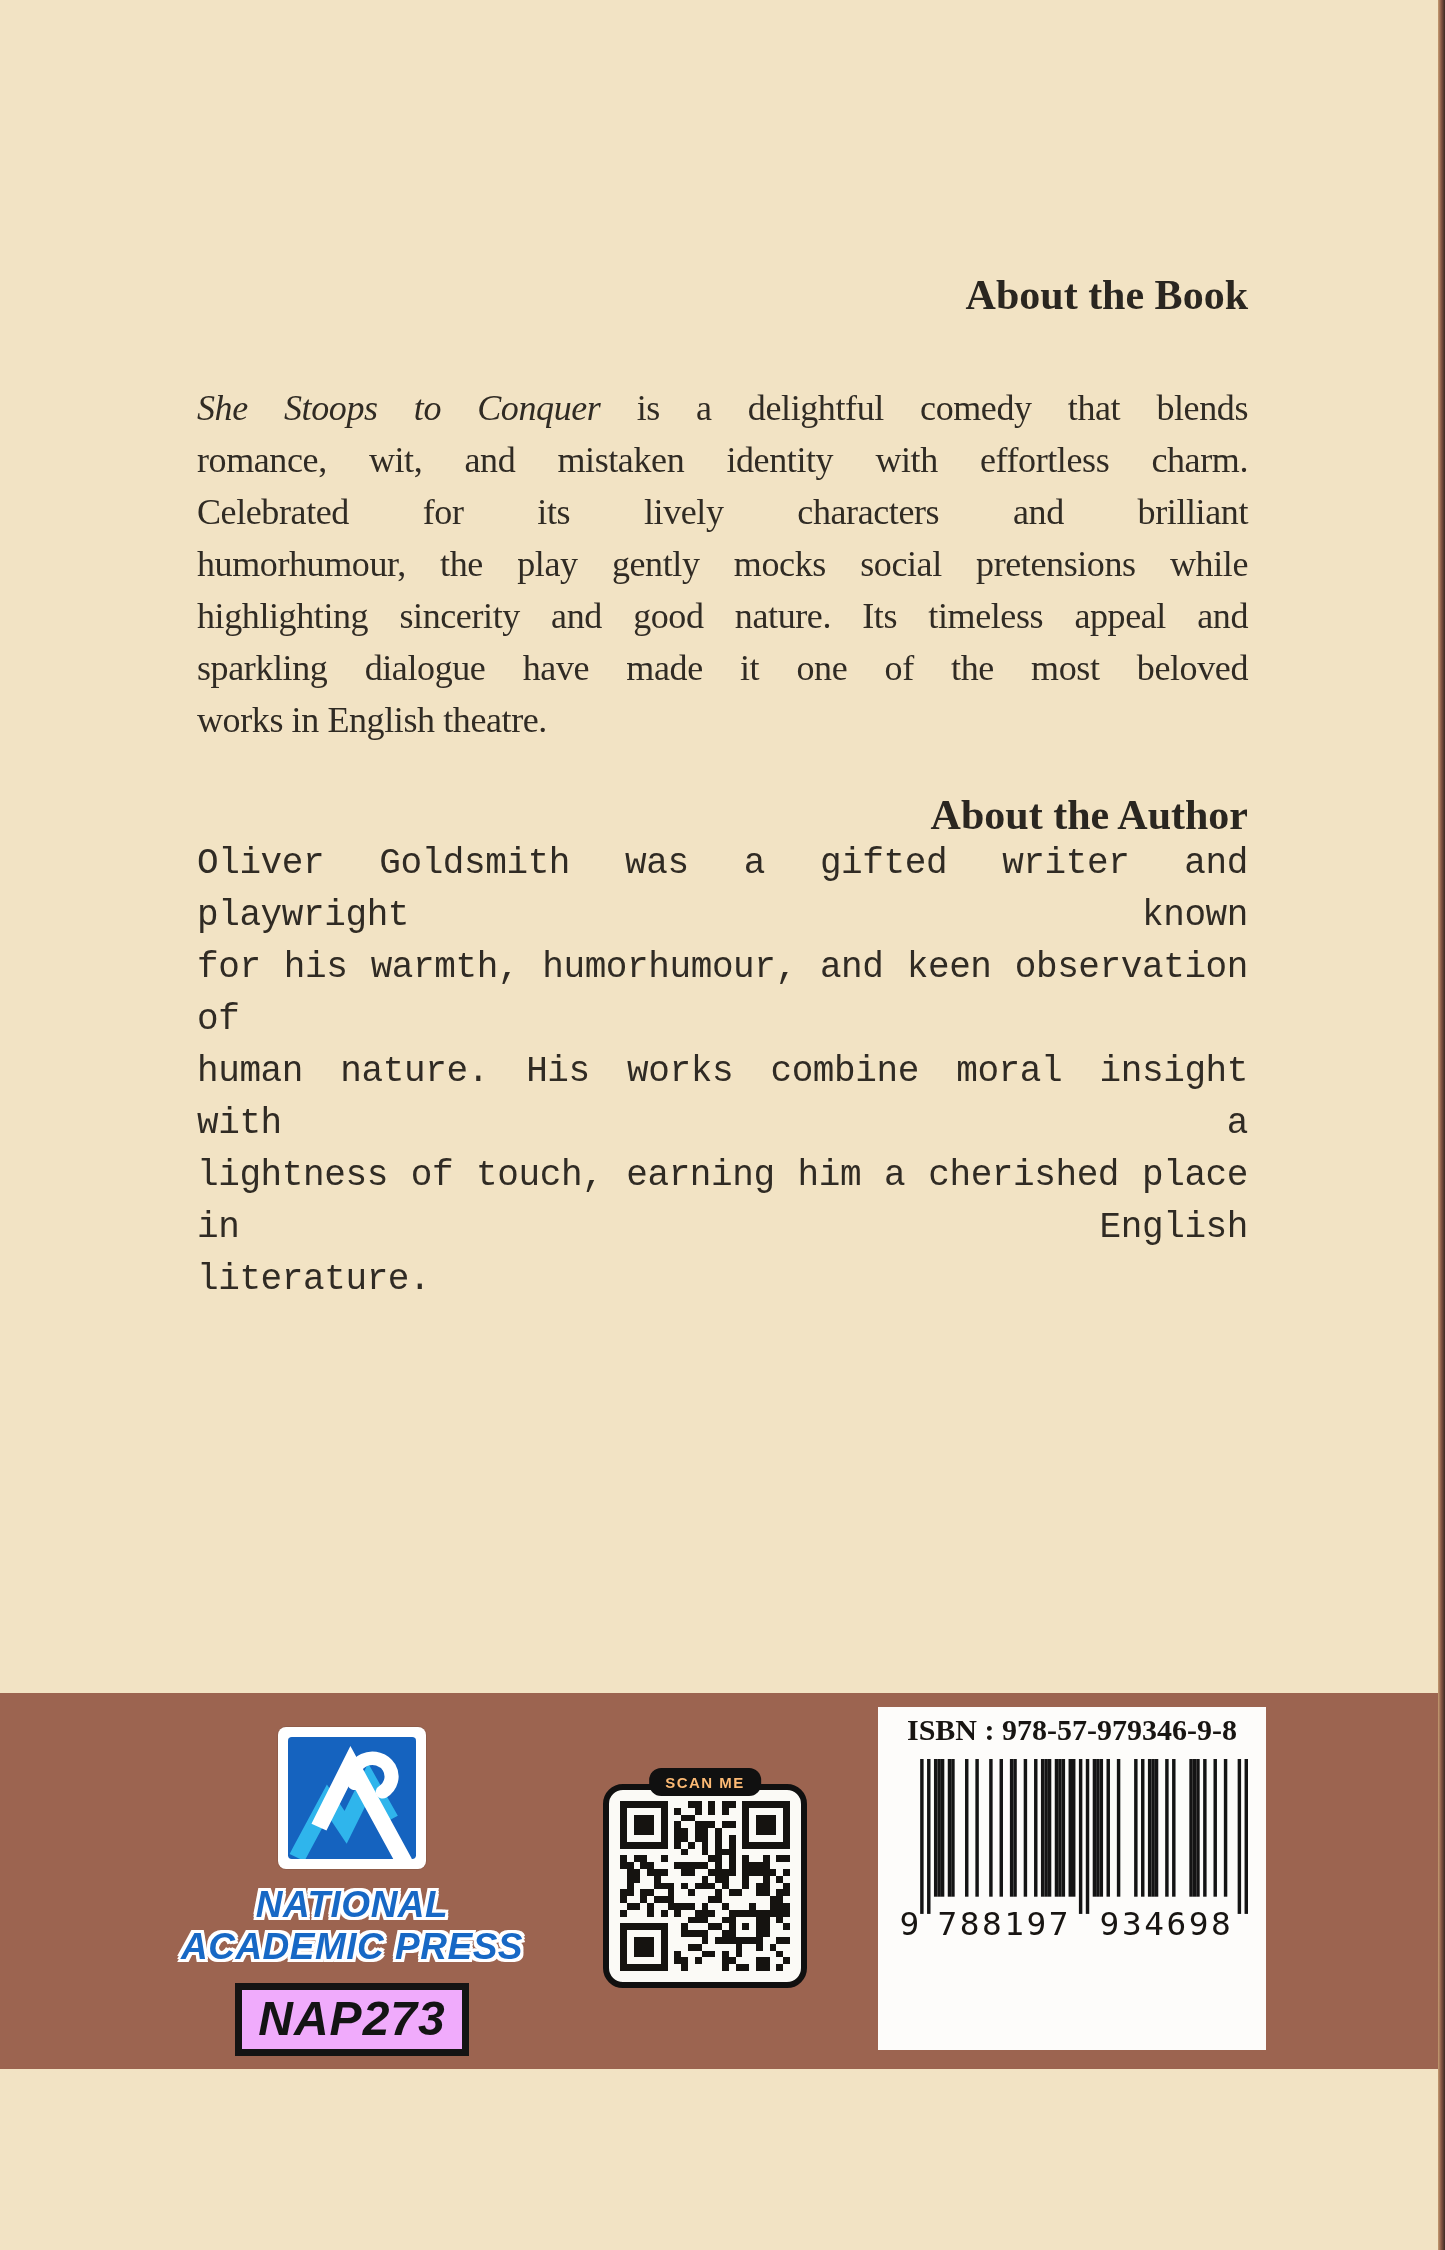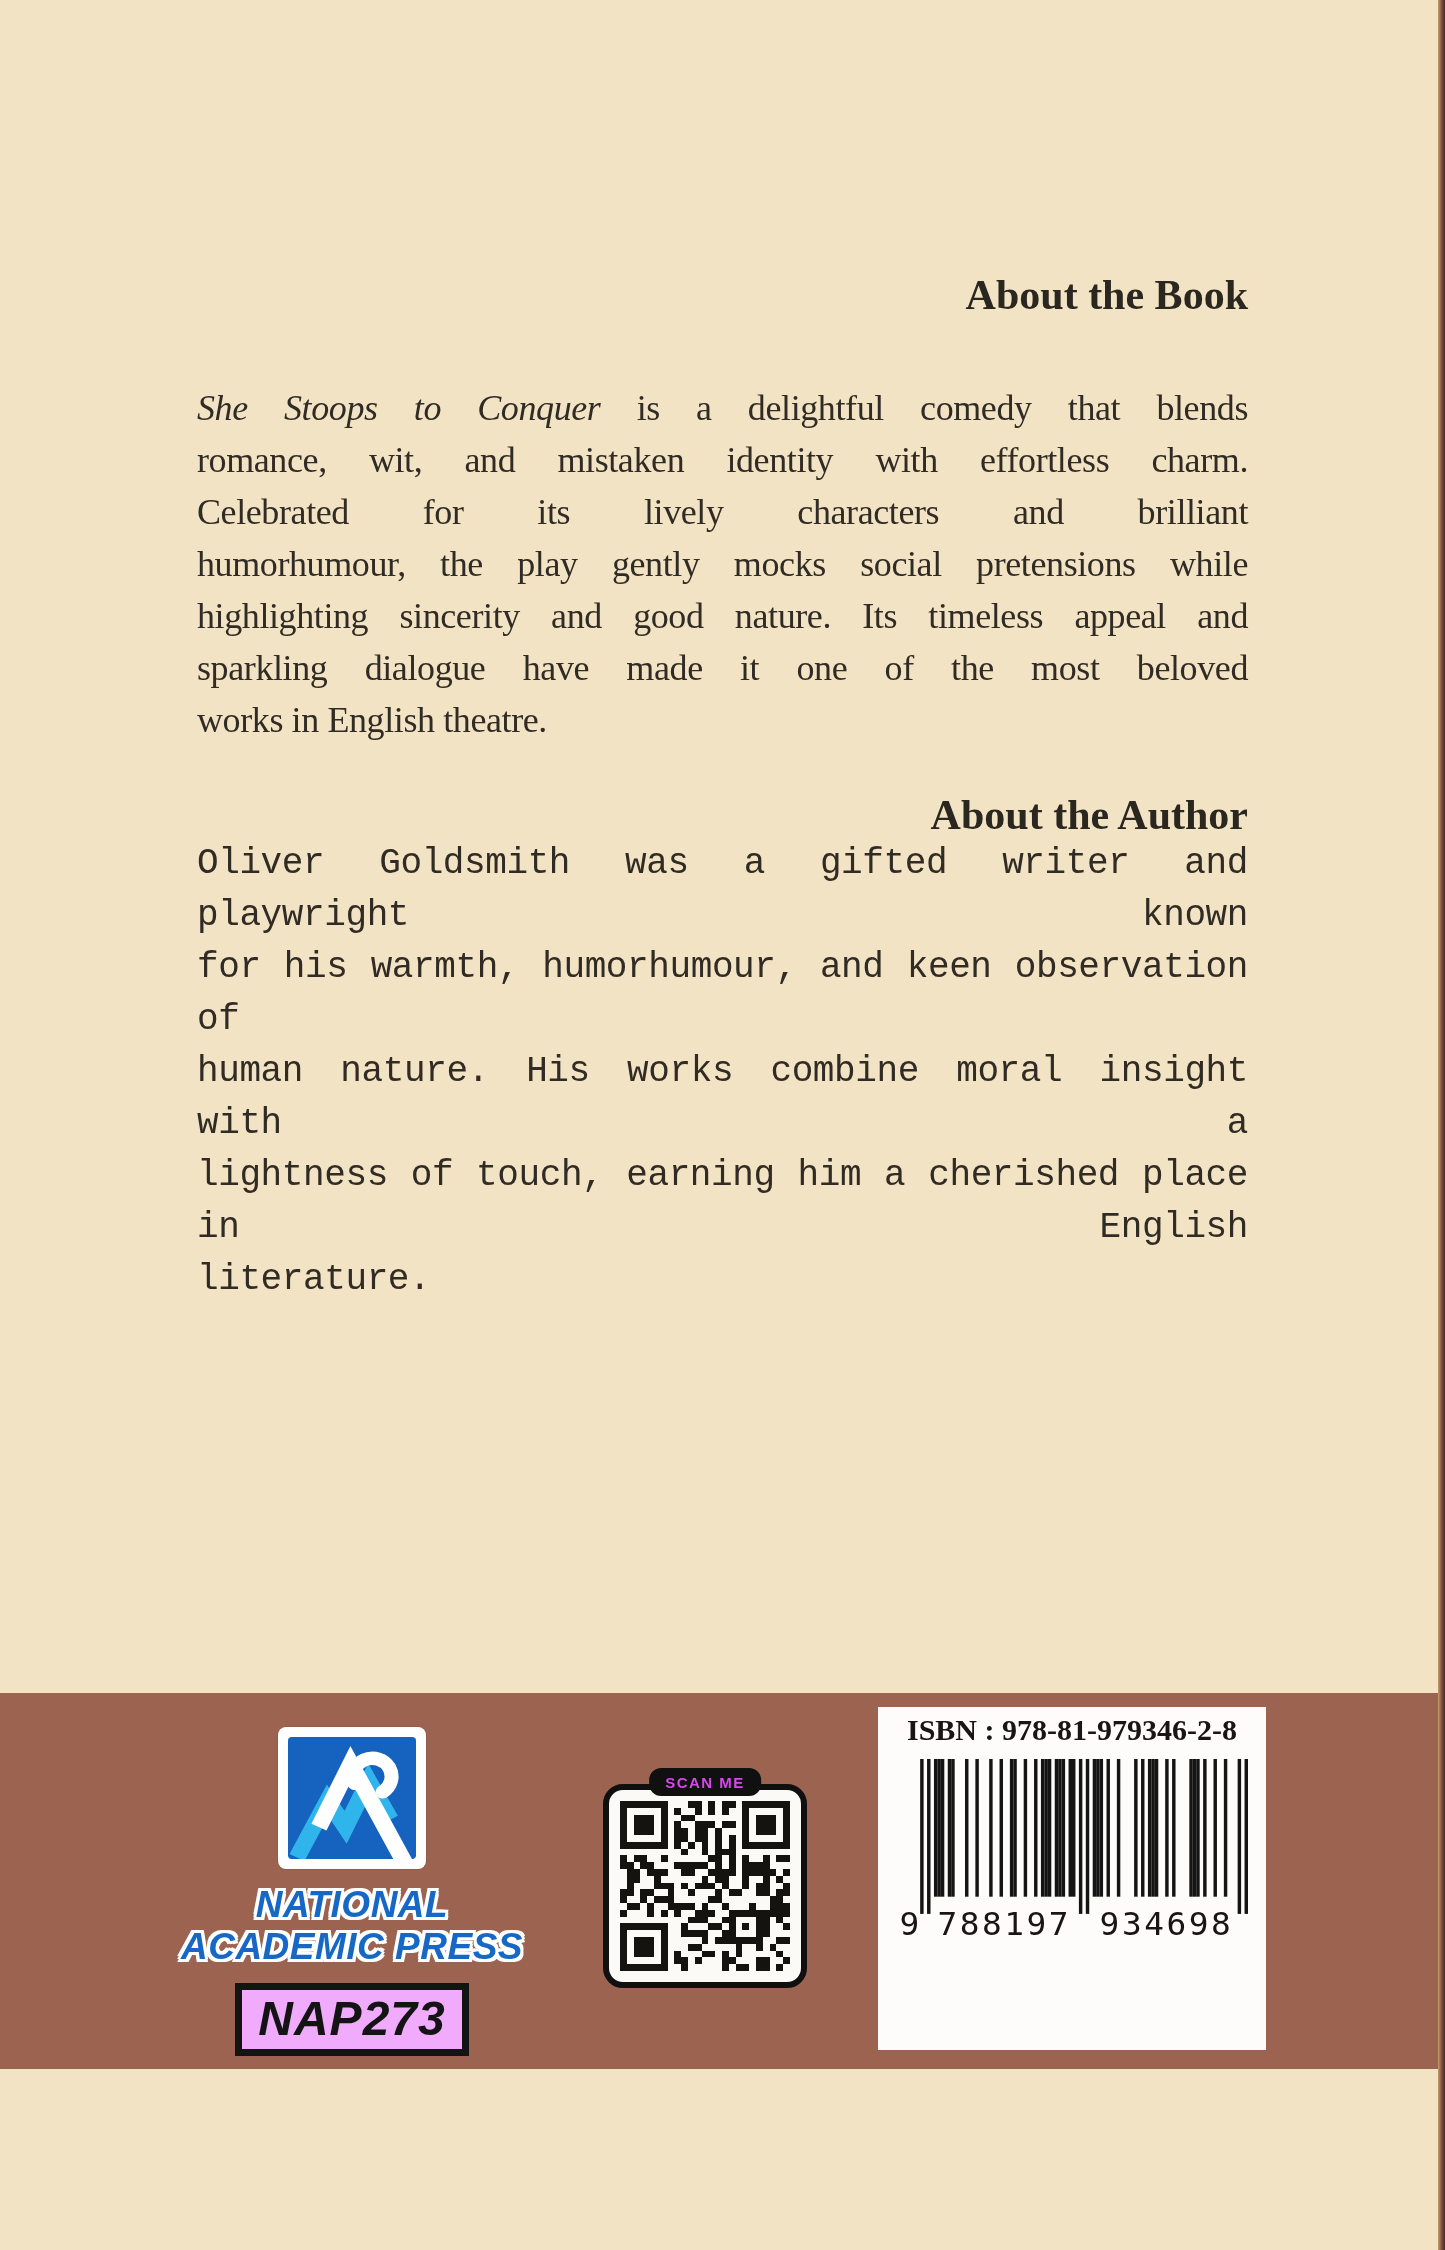--- a/index.html
+++ b/index.html
@@ -52,21 +52,21 @@
   }
   .pub-code{
     display:inline-block; margin-top:16px; background:#f0abfc;
     border:7px solid #141414; padding:1px 16px 3px 16px;
     font-weight:bold; font-size:48px; color:#141414; letter-spacing:1px;
   }
   
   .qr-wrap{position:absolute; left:601px; top:75px; width:208px; text-align:center;}
   .qr-pill{
     position:absolute; left:50%; transform:translateX(-50%); top:0; z-index:2;
-    background:#101010; color:#d946ef; font-family:"Liberation Sans", sans-serif;
+    background:#101010; color:#fdba74; font-family:"Liberation Sans", sans-serif;
     font-weight:bold; font-size:15px; letter-spacing:1.5px;
     padding:6px 16px 5px 16px; border-radius:12px; white-space:nowrap;
   }
   .qr-box{
     margin-top:16px; background:#FBFAF6; border:6px solid #101010;
     border-radius:20px; padding:11px; width:170px; height:170px; margin-left:auto; margin-right:auto;
   }
   .qr-box svg{display:block; width:170px; height:170px;}
   
   .bc-box{
@@ -447,21 +447,21 @@
             <rect x="17" y="24" width="1" height="1" fill="#151310"></rect>
             <rect x="18" y="24" width="1" height="1" fill="#151310"></rect>
             <rect x="20" y="24" width="1" height="1" fill="#151310"></rect>
             <rect x="21" y="24" width="1" height="1" fill="#151310"></rect>
             <rect x="23" y="24" width="1" height="1" fill="#151310"></rect>
           </svg>
       </div>
     </div>
 
     <div class="bc-box">
-      <div class="isbn">ISBN : 978-81-979346-2-8</div>
+      <div class="isbn">ISBN : 978-57-979346-9-8</div>
       <svg class="bc-svg" id="bc-svg" viewBox="-7 0 102 52" preserveAspectRatio="none">
         <g id="bc-bars" fill="#141414">
             <rect x="0" y="0" width="1" height="45"></rect>
             <rect x="2" y="0" width="1" height="45"></rect>
             <rect x="4" y="0" width="1" height="40"></rect>
             <rect x="5" y="0" width="1" height="40"></rect>
             <rect x="6" y="0" width="1" height="40"></rect>
             <rect x="8" y="0" width="1" height="40"></rect>
             <rect x="9" y="0" width="1" height="40"></rect>
             <rect x="13" y="0" width="1" height="40"></rect>

